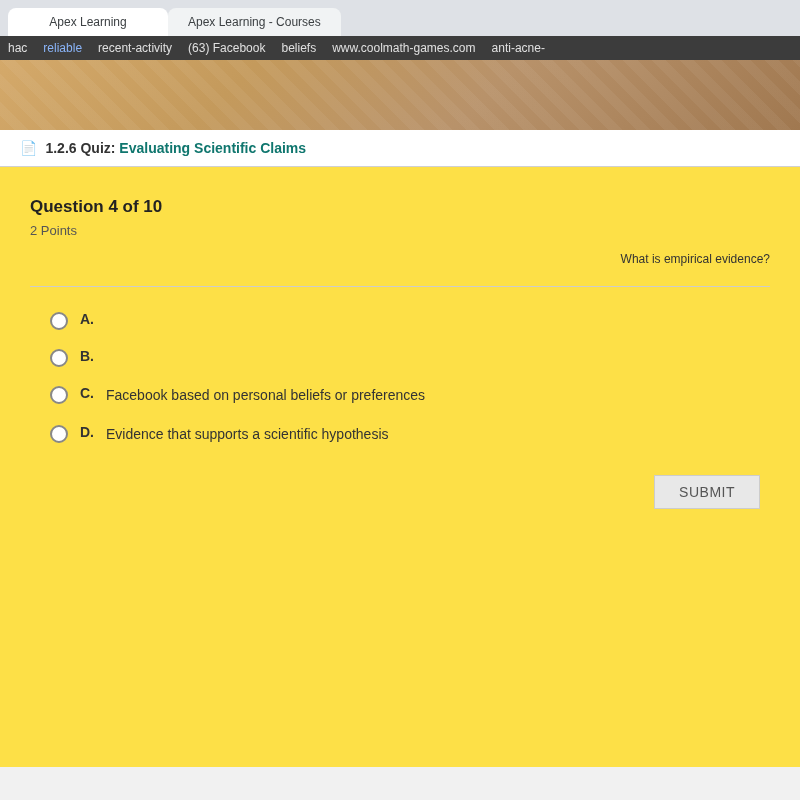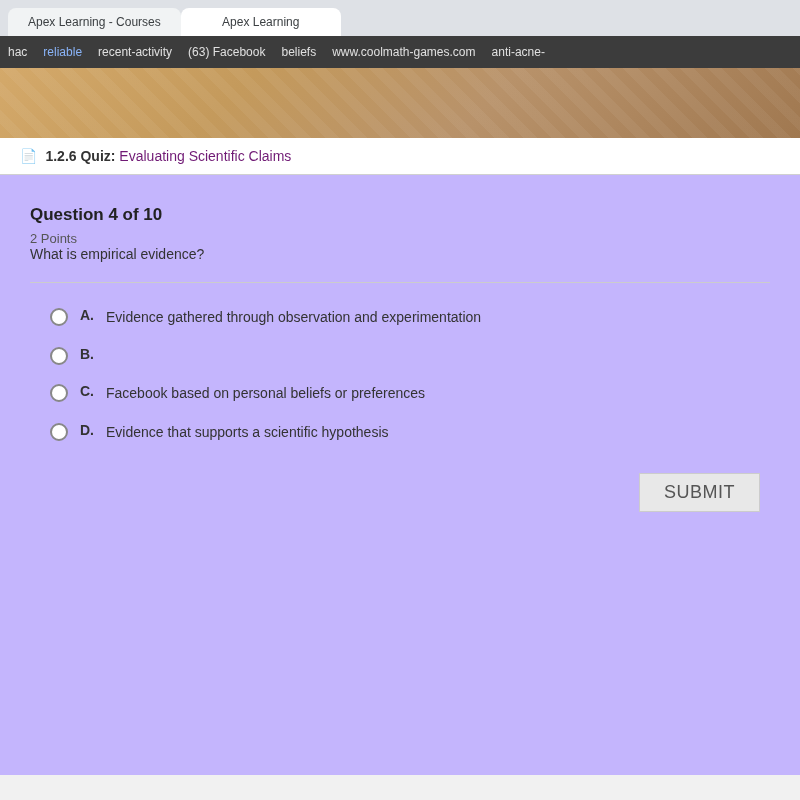--- a/index.html
+++ b/index.html
@@ -42,21 +42,21 @@
     .tab.active {
       background: #ffffff;
     }
 
     
     .nav-bar {
       display: flex;
       align-items: center;
       background: #3c3c3c;
       height: 24px;
-      padding: 16px 8px;
+      padding: 8px 8px;
       gap: 16px;
       font-size: 12px;
       color: #e0e0e0;
     }
 
     .nav-item {
       cursor: pointer;
       white-space: nowrap;
     }
 
@@ -100,48 +100,49 @@
       margin-right: 8px;
       font-size: 14px;
       color: #555;
     }
 
     .quiz-title-label {
       font-weight: bold;
     }
 
     .quiz-title-name {
-      font-weight: normal;
-      color: #701a75;
+      font-weight: bold;
+      color: #0f766e;
     }
 
     
     .main-content {
-      background: #c4b5fd;
+      background: #fde047;
       padding: 30px 30px 20px 30px;
       min-height: 600px;
     }
 
     .question-header {
       font-size: 17px;
       font-weight: bold;
       color: #222;
       margin-bottom: 6px;
     }
 
     .points-label {
       font-size: 13px;
       color: #555;
-      margin-bottom: 0;
+      margin-bottom: 14px;
     }
 
     .question-text {
-      font-size: 14px;
+      font-size: 12px;
       color: #333;
       margin-bottom: 20px;
+      text-align: right;
     }
 
     .divider {
       border: none;
       border-top: 1px solid #ccc;
       margin-bottom: 24px;
     }
 
     
     .options-list {
@@ -184,37 +185,37 @@
     .submit-area {
       display: flex;
       justify-content: flex-end;
       padding: 30px 10px 10px 10px;
     }
 
     .submit-button {
       background: #e8e8e8;
       border: 1px solid #ccc;
       padding: 8px 24px;
-      font-size: 18px;
+      font-size: 14px;
       font-weight: 500;
       color: #555;
       cursor: pointer;
       letter-spacing: 0.5px;
       text-transform: uppercase;
     }
   </style>
 </head>
 <body>
 
 <div class="tab-bar">
+  <div class="tab active">
+    <span>Apex Learning</span>
+  </div>
   <div class="tab">
     <span>Apex Learning - Courses</span>
-  </div>
-  <div class="tab active">
-    <span>Apex Learning</span>
   </div>
 </div>
 
 <div class="nav-bar">
   <span class="nav-item">hac</span>
   <span class="nav-item active">reliable</span>
   <span class="nav-item">recent-activity</span>
   <span class="nav-item">(63) Facebook</span>
   <span class="nav-item">beliefs</span>
   <span class="nav-item">www.coolmath-games.com</span>
@@ -235,21 +236,20 @@
   <div class="points-label">2 Points</div>
   <div class="question-text">What is empirical evidence?</div>
 
   <hr class="divider">
 
   <div class="options-list">
 
     <div class="option-item">
       <div class="option-radio"></div>
       <span class="option-letter">A.</span>
-      <span class="option-text">Evidence gathered through observation and experimentation</span>
     </div>
 
     <div class="option-item">
       <div class="option-radio"></div>
       <span class="option-letter">B.</span>
     </div>
 
     <div class="option-item">
       <div class="option-radio"></div>
       <span class="option-letter">C.</span>

